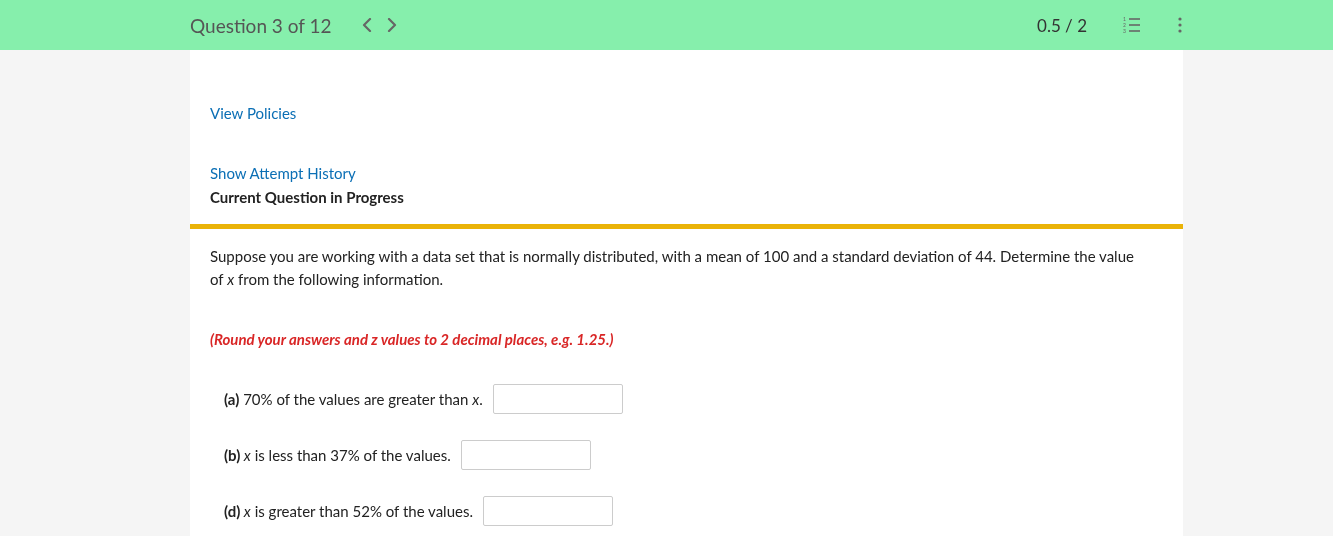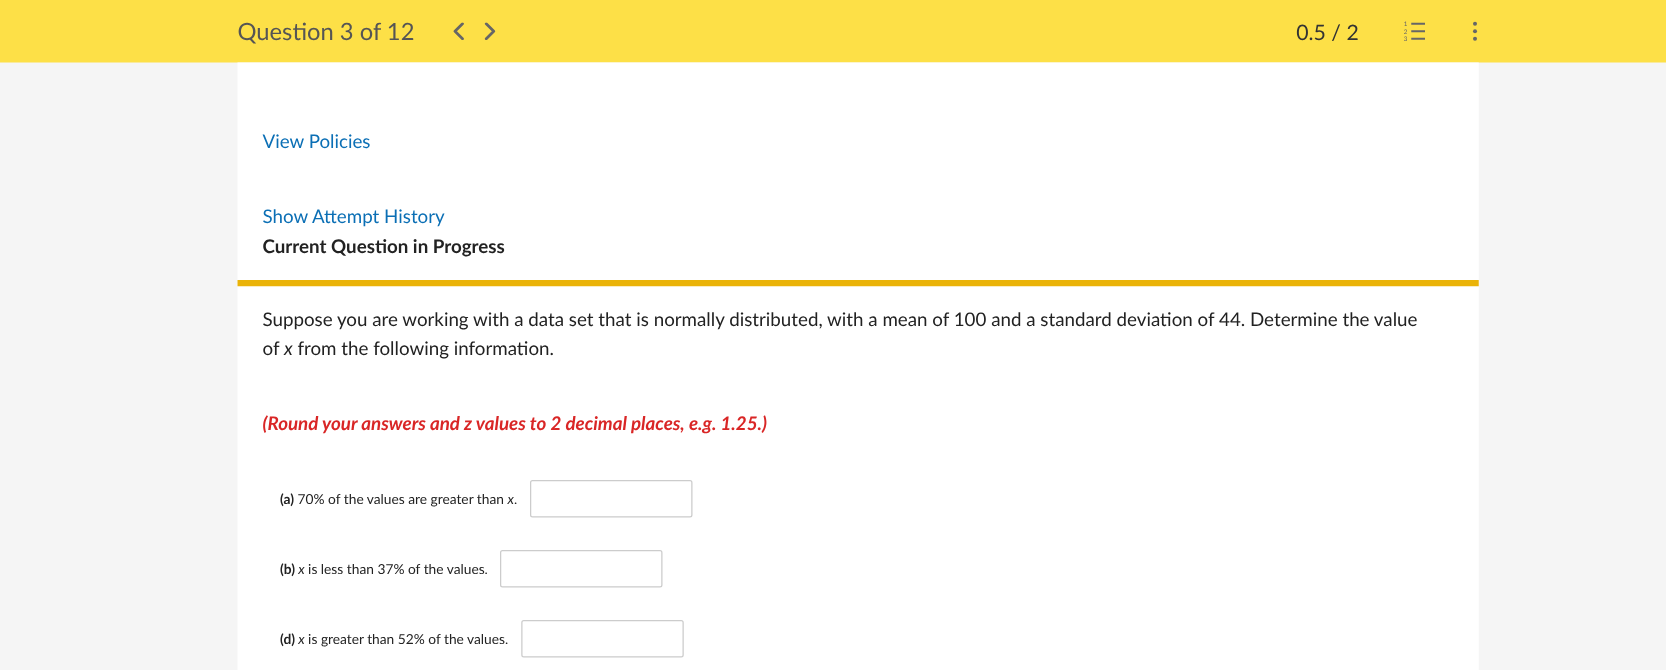--- a/index.html
+++ b/index.html
@@ -6,21 +6,21 @@
     body {
       font-family: "Lato", "Helvetica Neue", Helvetica, Arial, sans-serif;
       font-size: 15px;
       color: #333;
       background: #f5f5f5;
       width: 1333px;
       height: 536px;
       overflow: hidden;
     }
     .header-bar {
-      background: #fde047;
+      background: #86efac;
       height: 50px;
       padding: 0 150px 0 190px;
       display: flex;
       align-items: center;
       justify-content: space-between;
     }
     .header-left {
       display: flex;
       align-items: center;
       gap: 20px;
@@ -108,21 +108,21 @@
     .parts {
       padding-left: 14px;
     }
     .part-row {
       display: flex;
       align-items: center;
       gap: 10px;
       margin-bottom: 26px;
     }
     .part-label {
-      font-size: 11px;
+      font-size: 15px;
       color: #222;
     }
     .part-label b { font-weight: 700; }
     .part-row .italic-x { font-style: italic; }
     .answer-input {
       width: 130px;
       height: 30px;
       border: 1px solid #ccc;
       border-radius: 2px;
       padding: 4px 6px;

